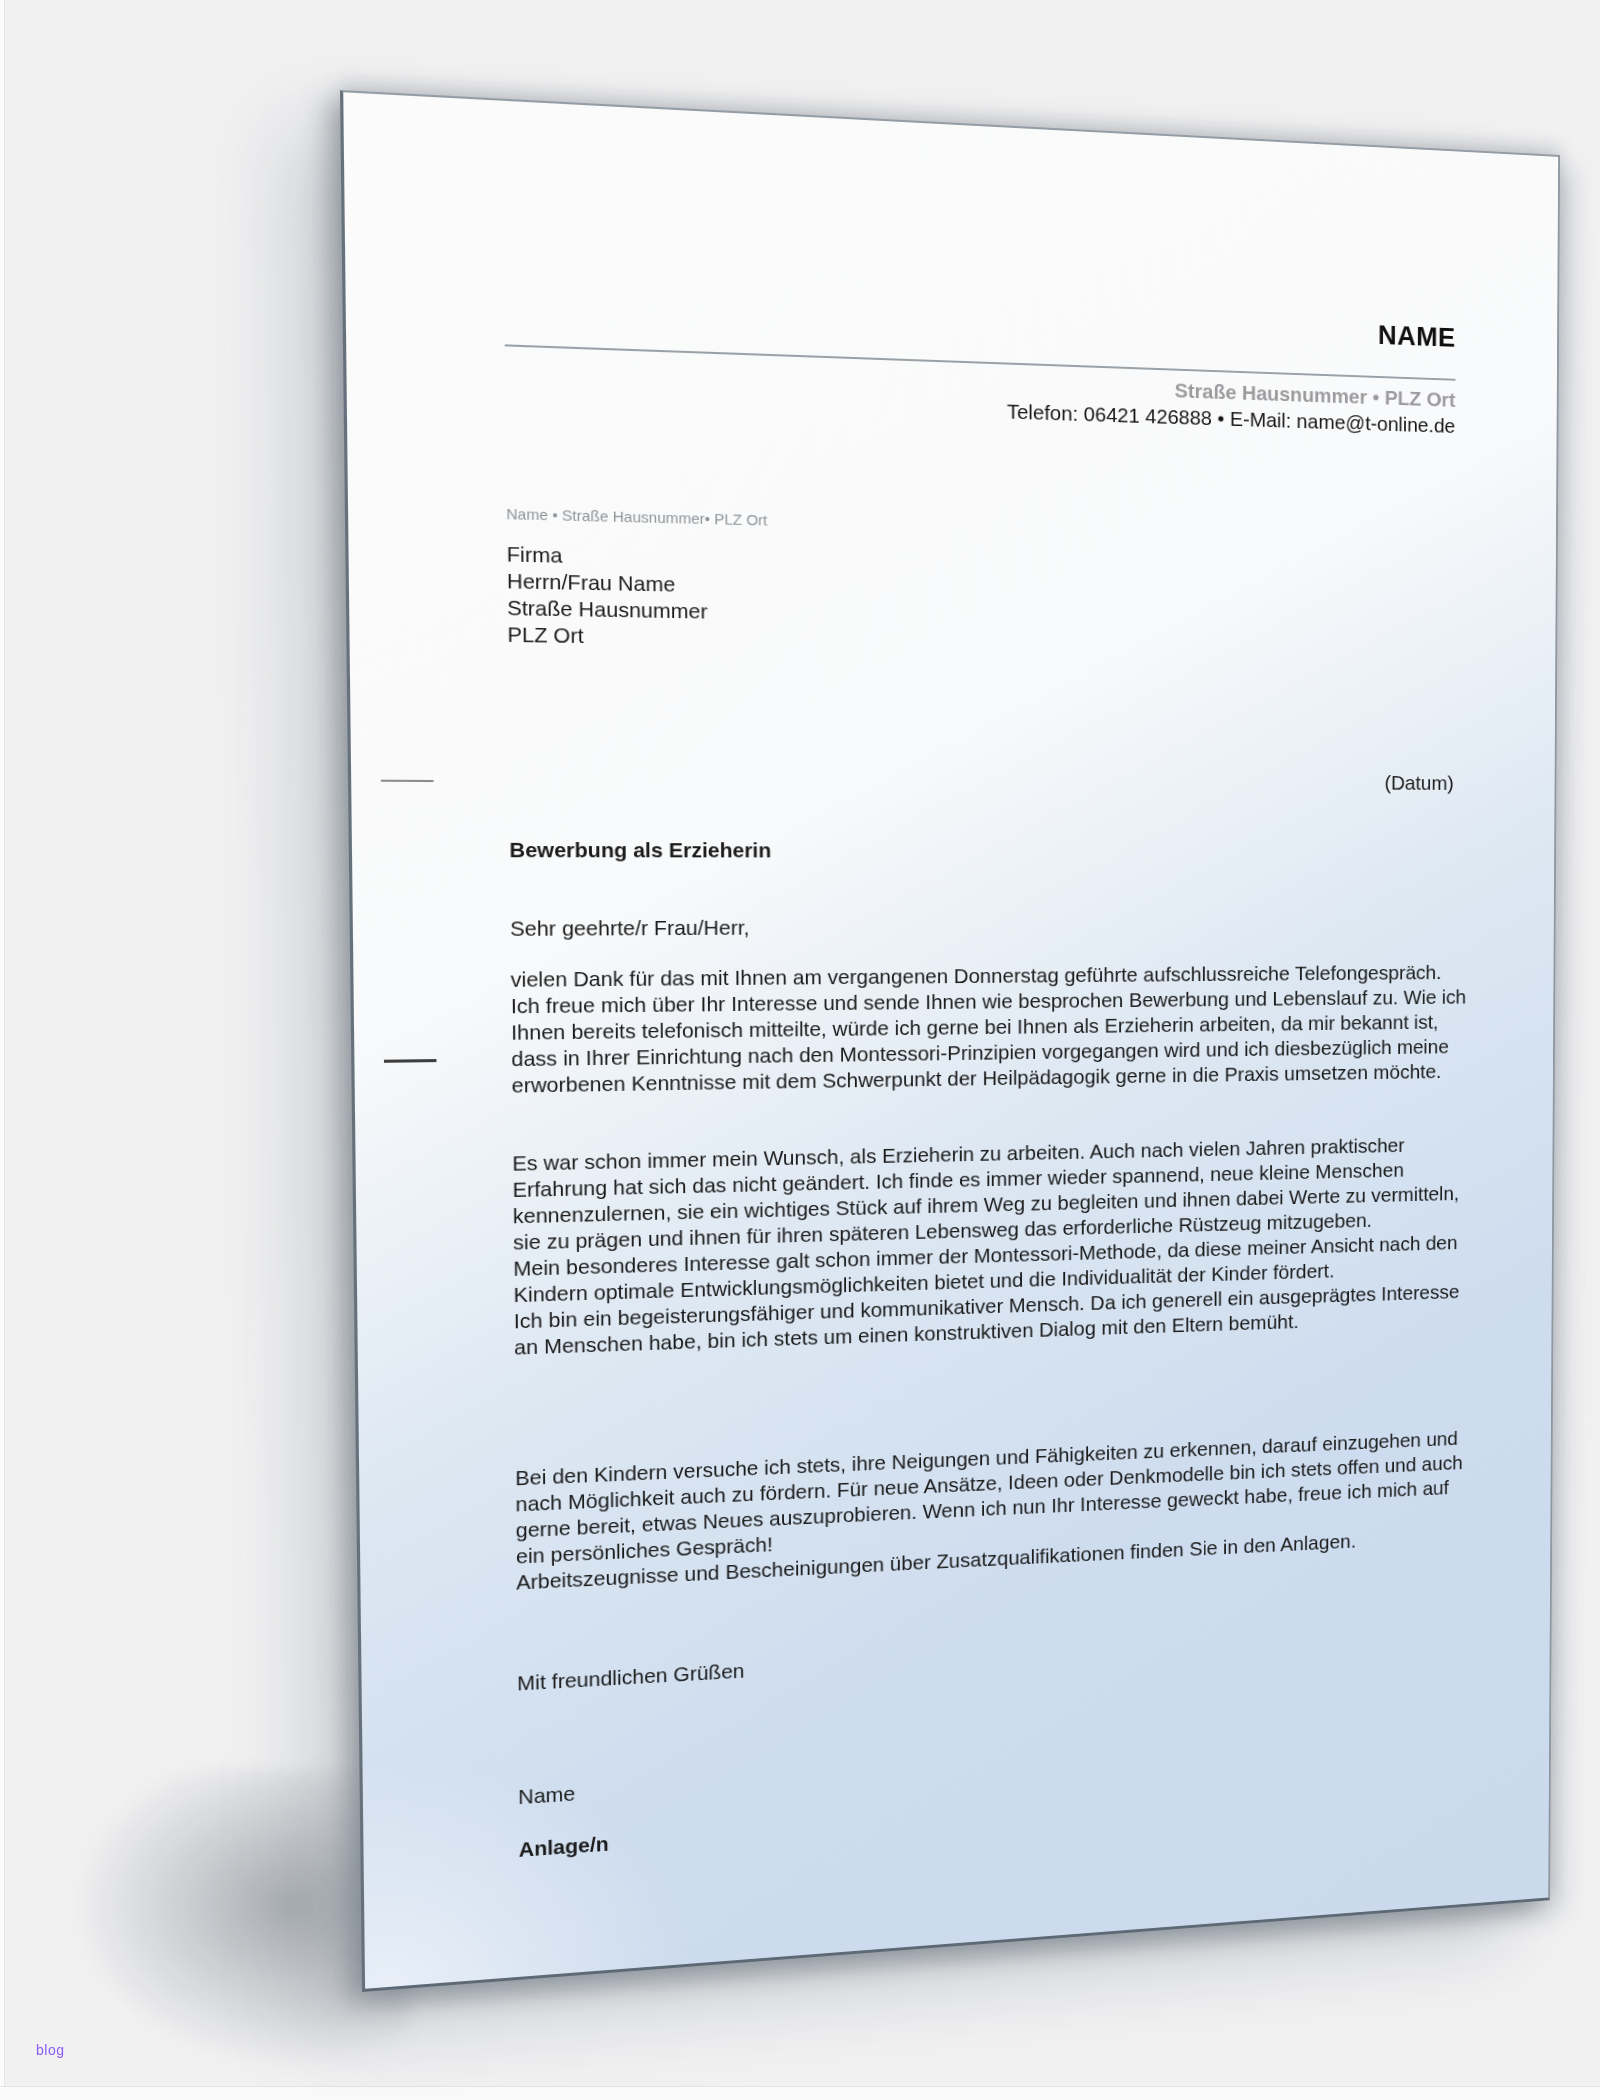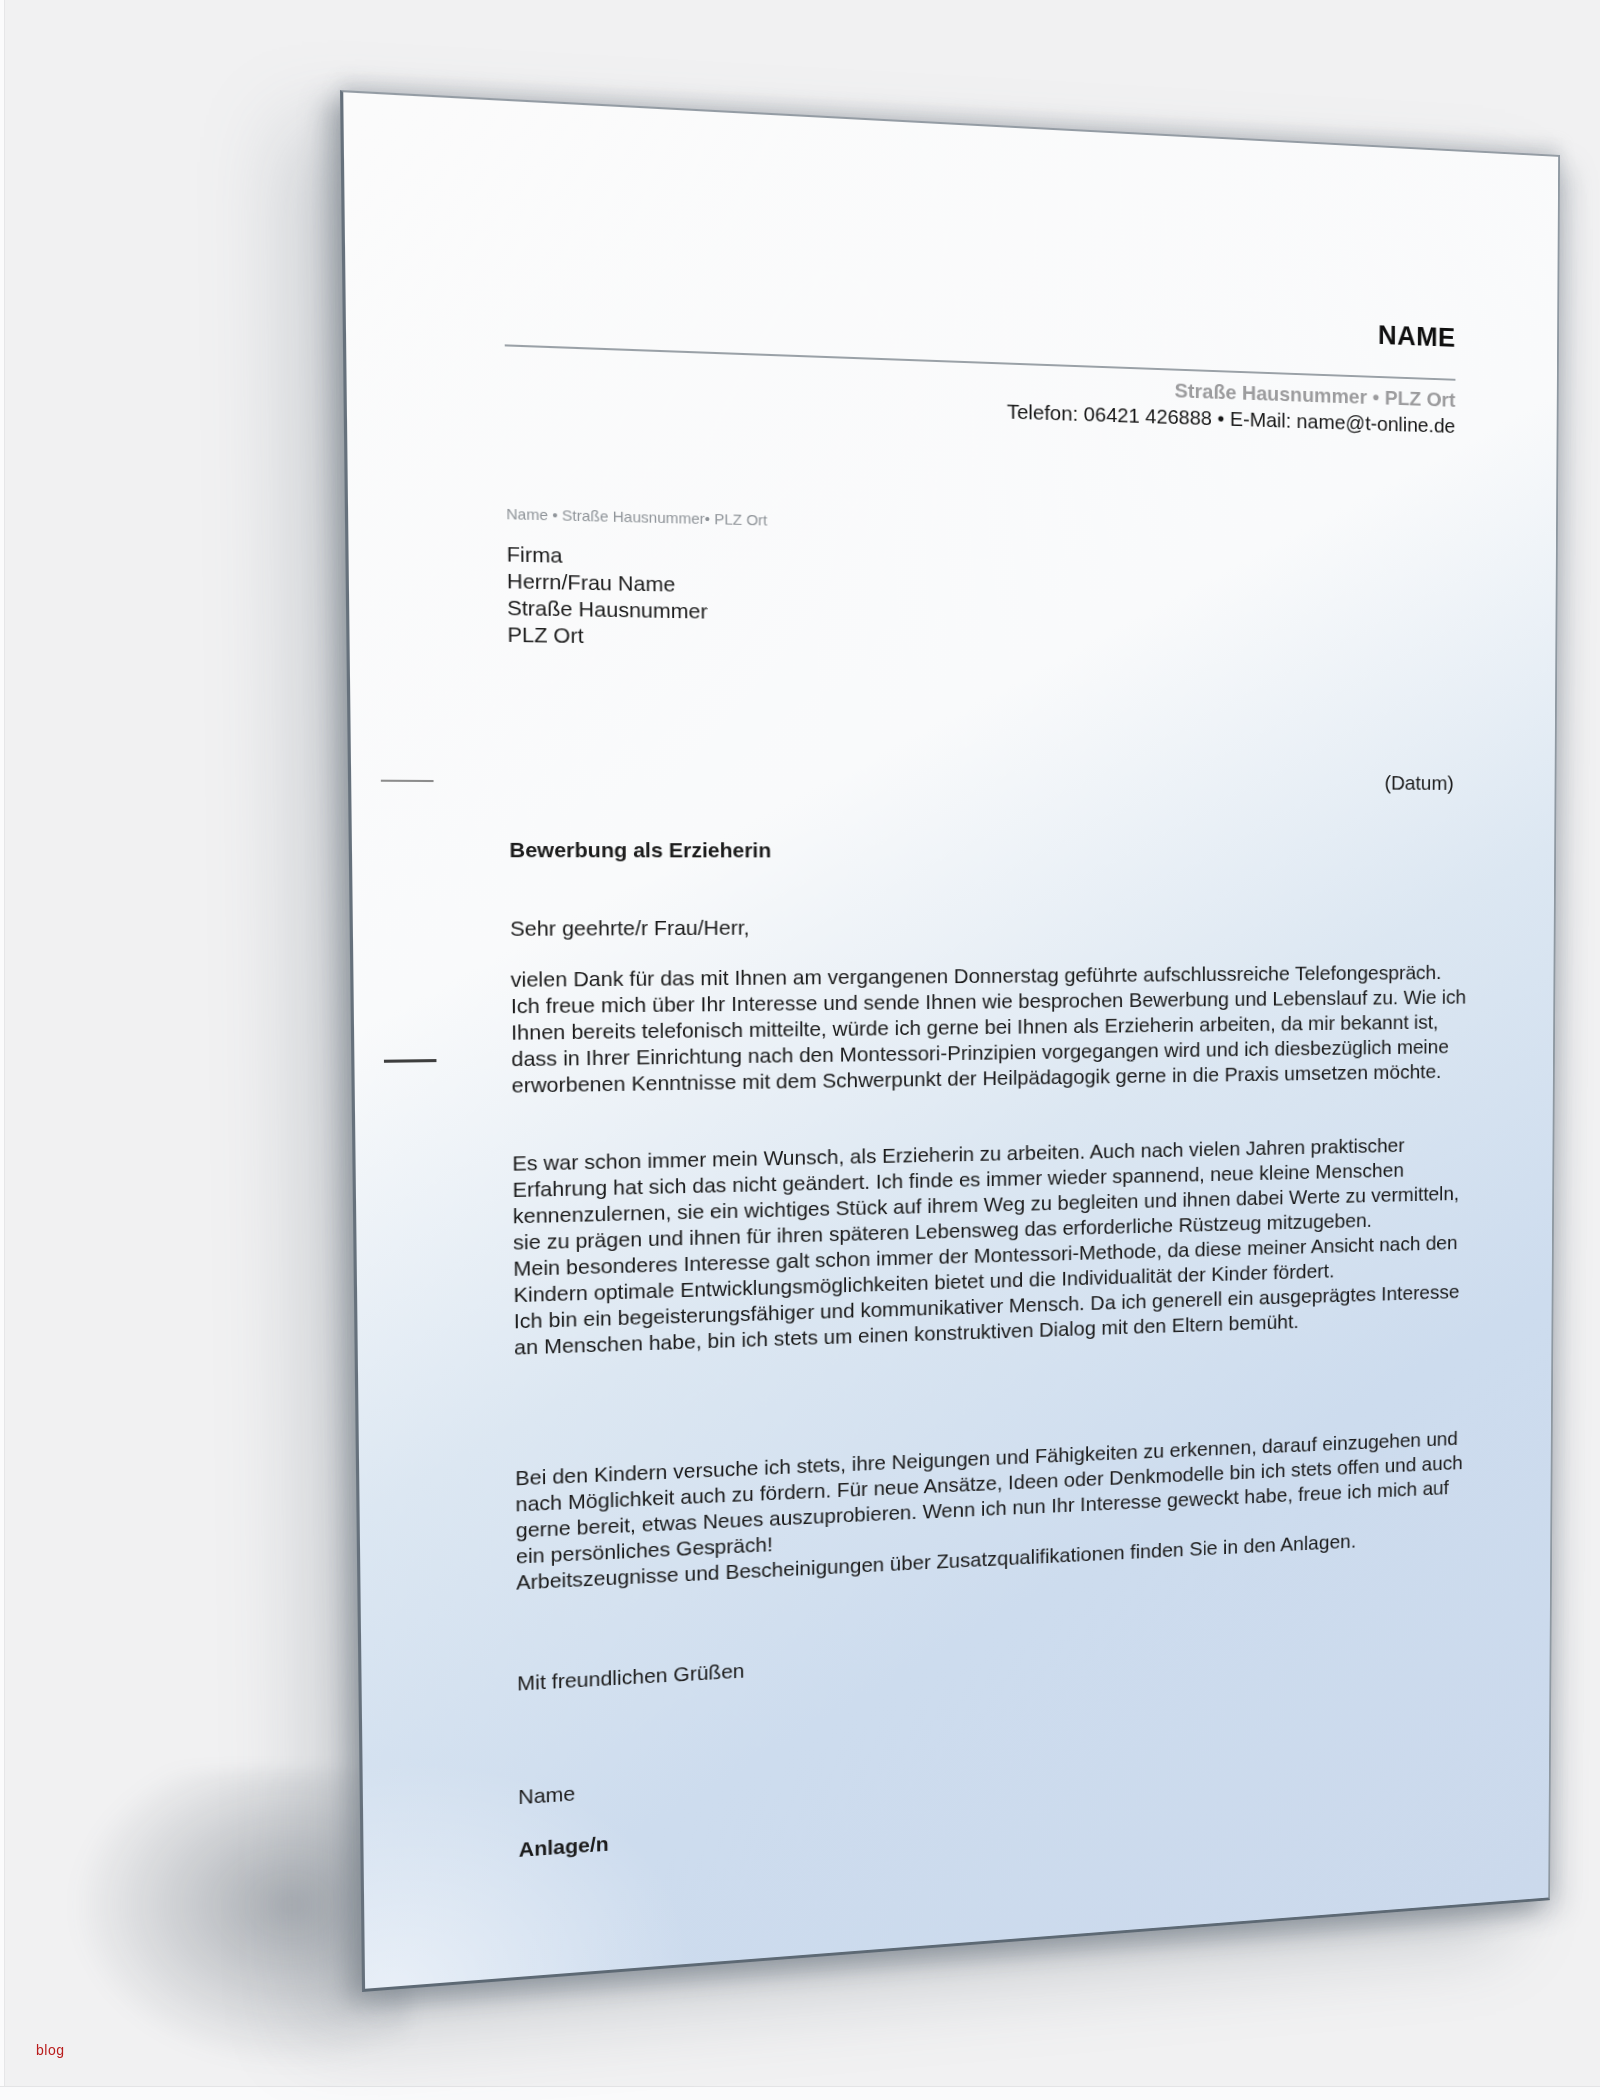--- a/index.html
+++ b/index.html
@@ -22,21 +22,21 @@
     position: absolute; left: 0; top: 2086px; width: 1600px; height: 14px;
     background: #fafafb; border-top: 1px solid #e4e4e6;
   }
   .shadow-blob {
     position: absolute; left: 70px; top: 1770px; width: 340px; height: 300px;
     background: radial-gradient(ellipse at 65% 45%, rgba(70,80,92,0.42), rgba(70,80,92,0) 70%);
     filter: blur(8px);
   }
   .watermark {
     position: absolute; left: 36px; top: 2042px;
-    font-size: 14px; color: #b91c1c; letter-spacing: 0.5px;
+    font-size: 14px; color: #8b5cf6; letter-spacing: 0.5px;
   }
   
   .page {
     position: absolute; left: 0; top: 0;
     width: 1240px; height: 1850px;
     box-sizing: border-box;
     transform-origin: 0 0;
     transform: matrix3d(
       1.098782, 0.063839, 0, 0.0000736613,
       0.017314, 1.057941, 0, 0.0000149757,

